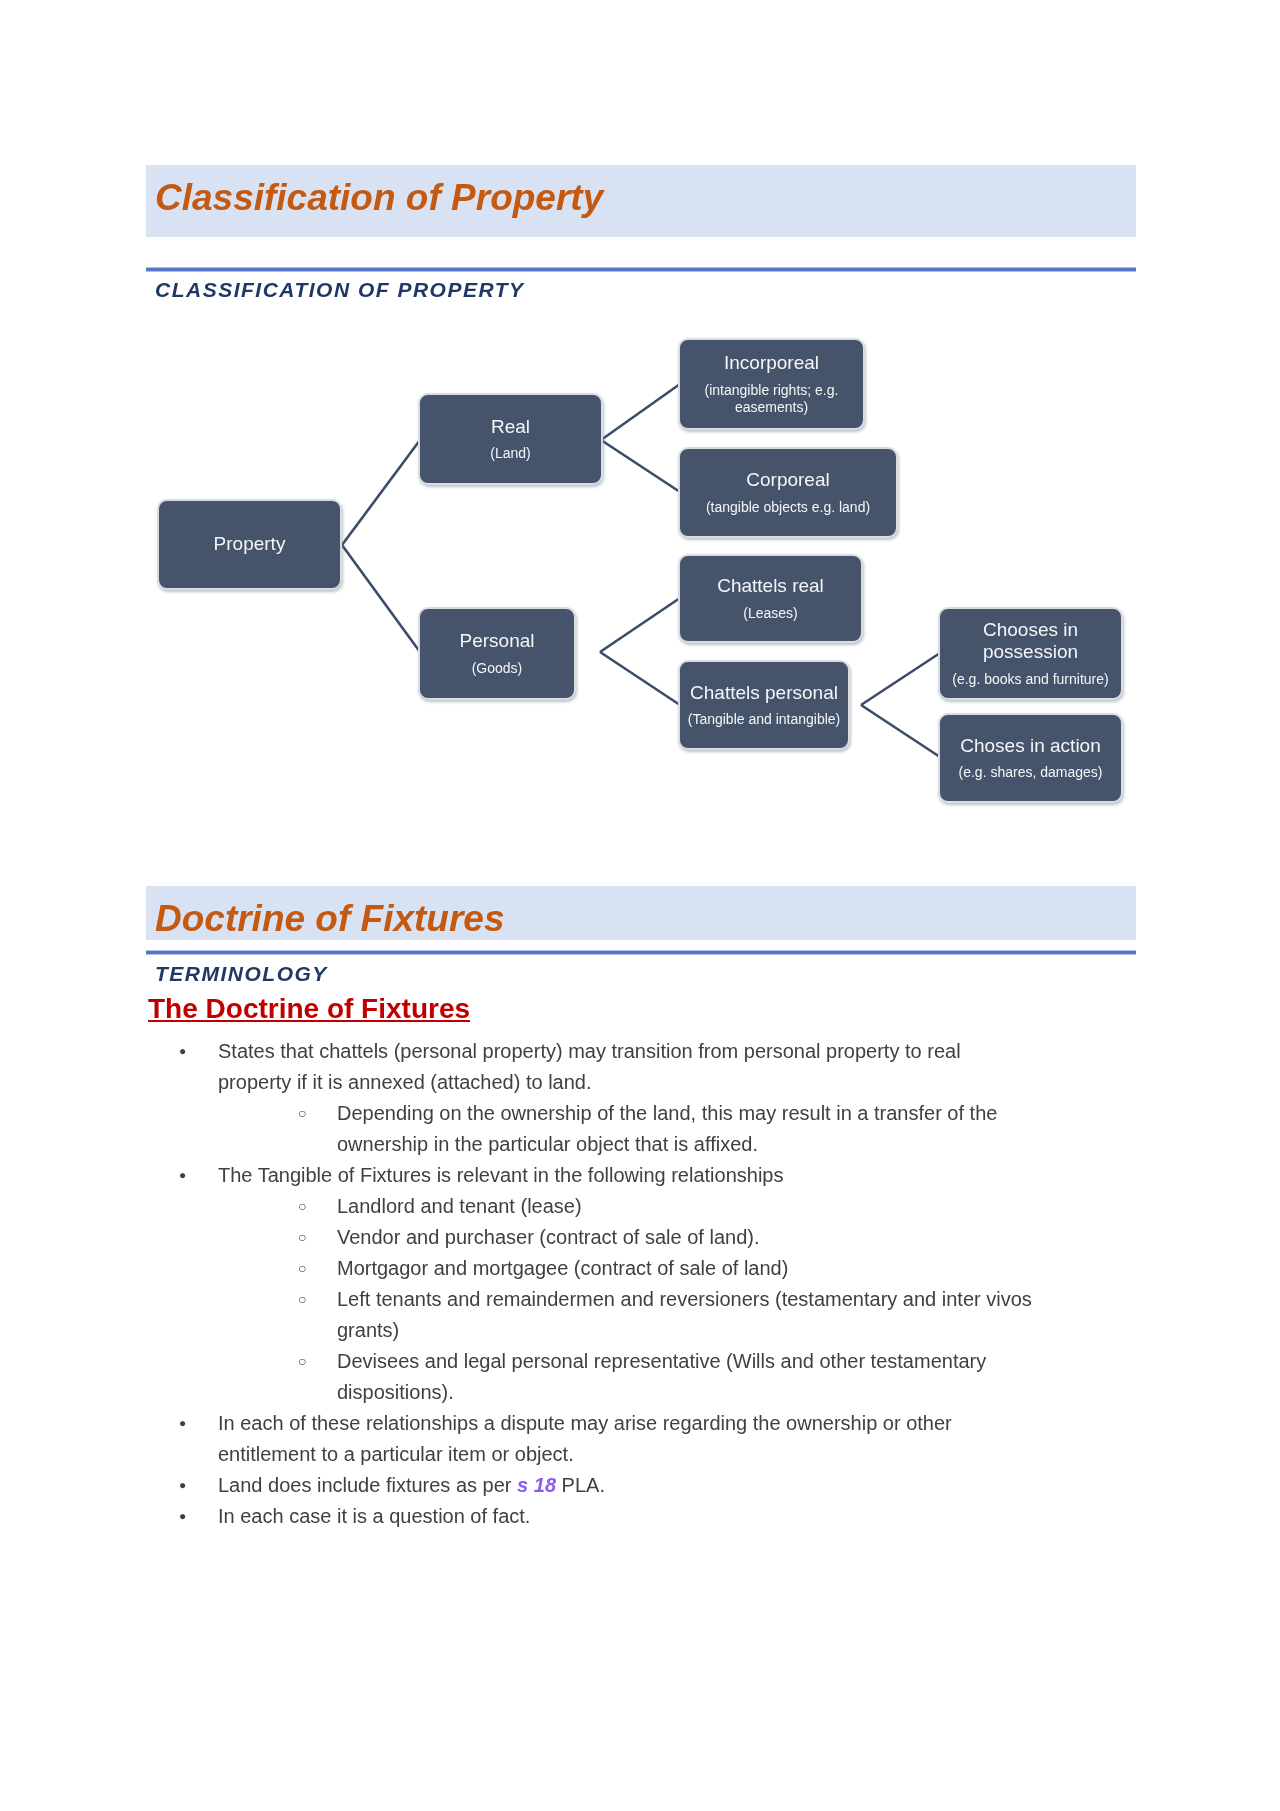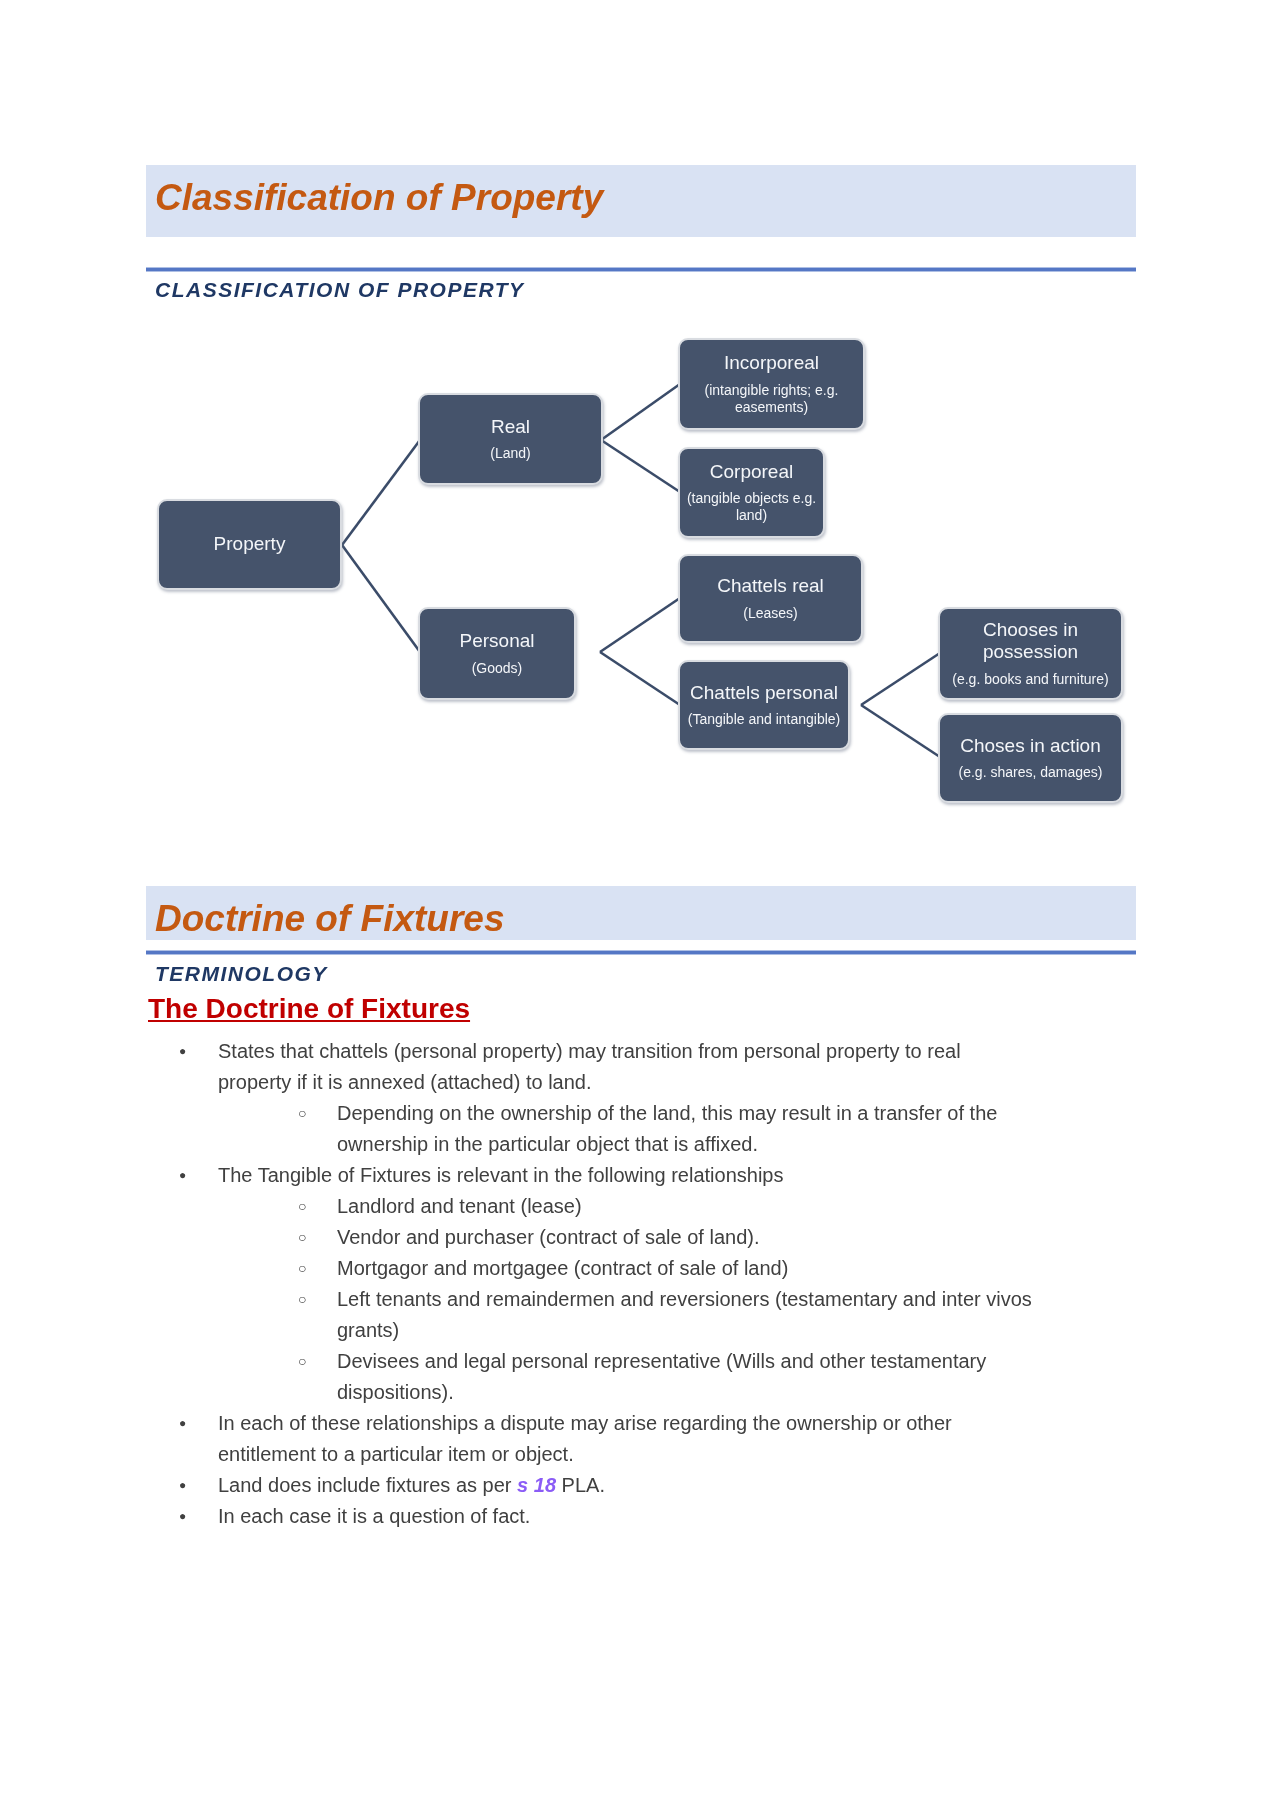--- a/index.html
+++ b/index.html
@@ -59,21 +59,21 @@
     text-align:center;
     padding:4px 5px;
   }
   .node-title{display:block;font-size:19px;line-height:1.2;}
   .node-sub{display:block;font-size:14px;line-height:1.22;margin-top:7px;}
   .node-sub:empty{display:none;margin:0;}
   .n-property        {left:157px;top:499px;width:185px;height:91px;}
   .n-real            {left:418px;top:393px;width:185px;height:92px;}
   .n-personal        {left:418px;top:607px;width:158px;height:93px;}
   .n-incorporeal     {left:678px;top:338px;width:187px;height:92px;}
-  .n-corporeal       {left:678px;top:447px;width:147px;height:91px;}
+  .n-corporeal       {left:678px;top:447px;width:220px;height:91px;}
   .n-chattels-real   {left:678px;top:554px;width:185px;height:89px;}
   .n-chattels-pers   {left:678px;top:660px;width:172px;height:90px;}
   .n-chooses-poss    {left:938px;top:607px;width:185px;height:93px;}
   .n-choses-action   {left:938px;top:713px;width:185px;height:90px;}
   
   .bullets{
     position:absolute;left:146px;top:1036px;width:992px;
     font-size:20px;line-height:31px;color:#404040;
   }
   .b-item{position:relative;box-sizing:border-box;}

